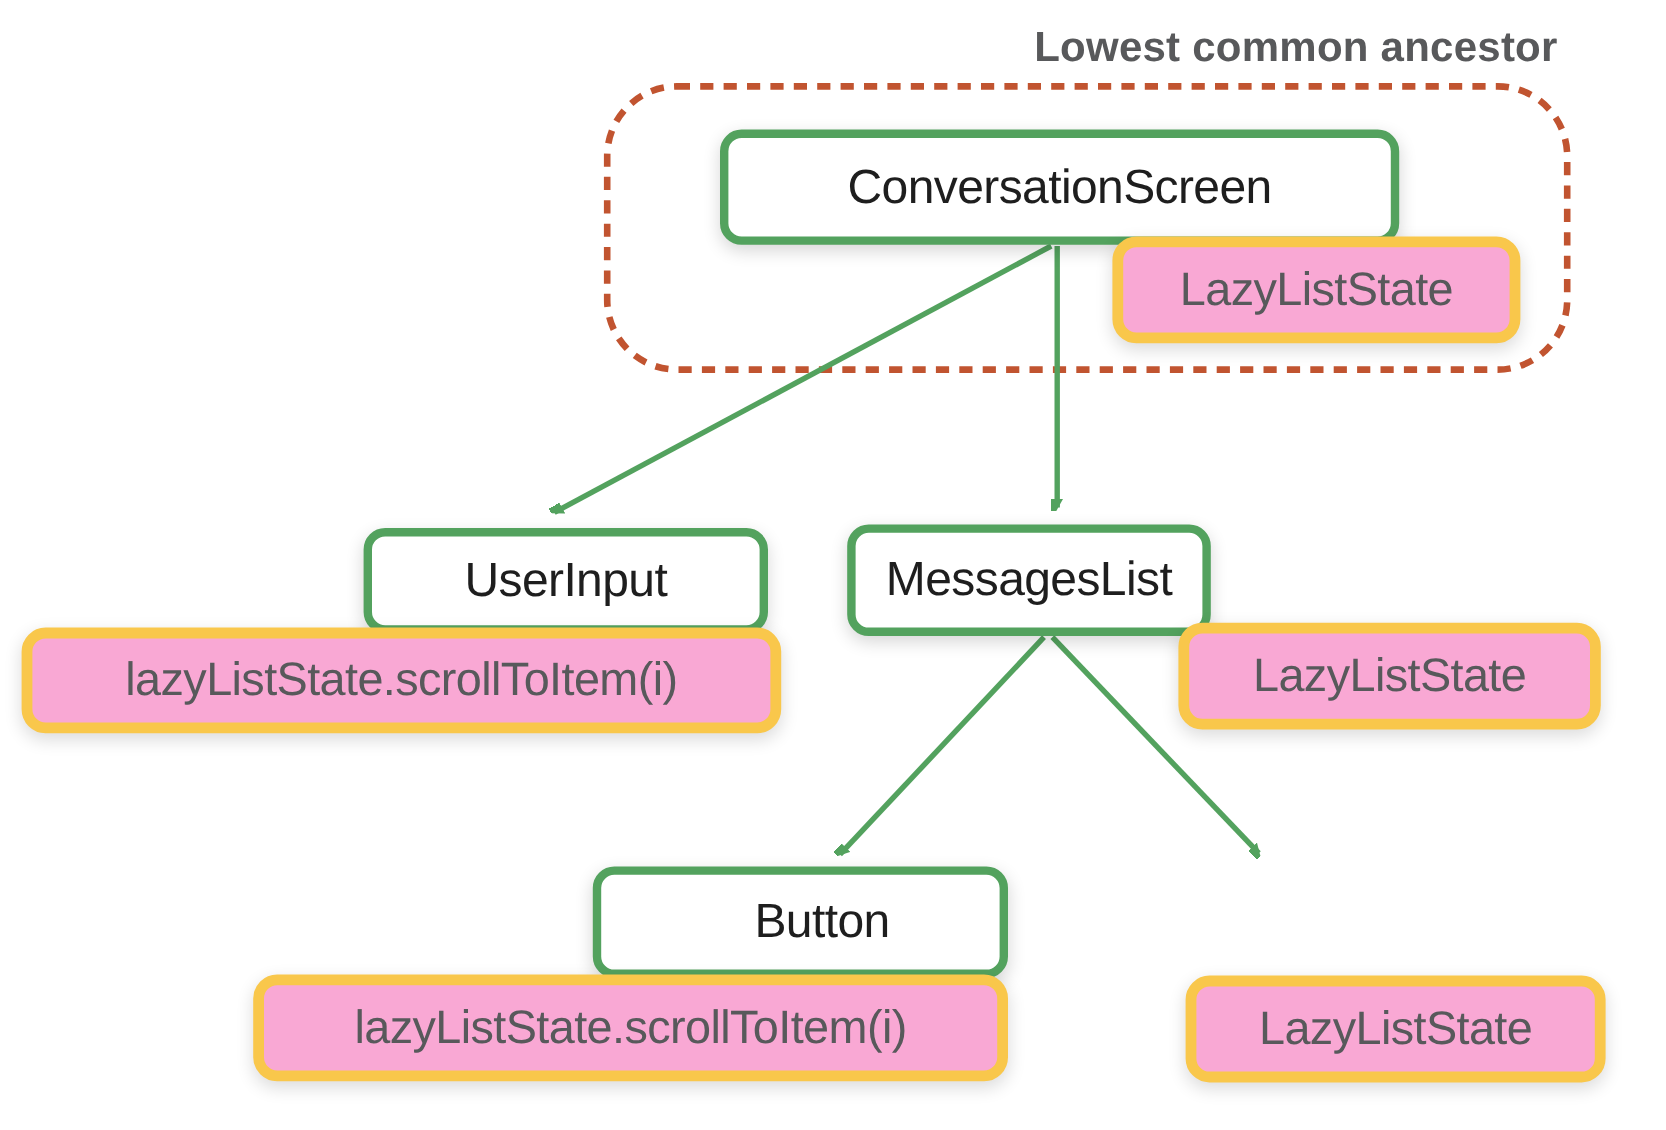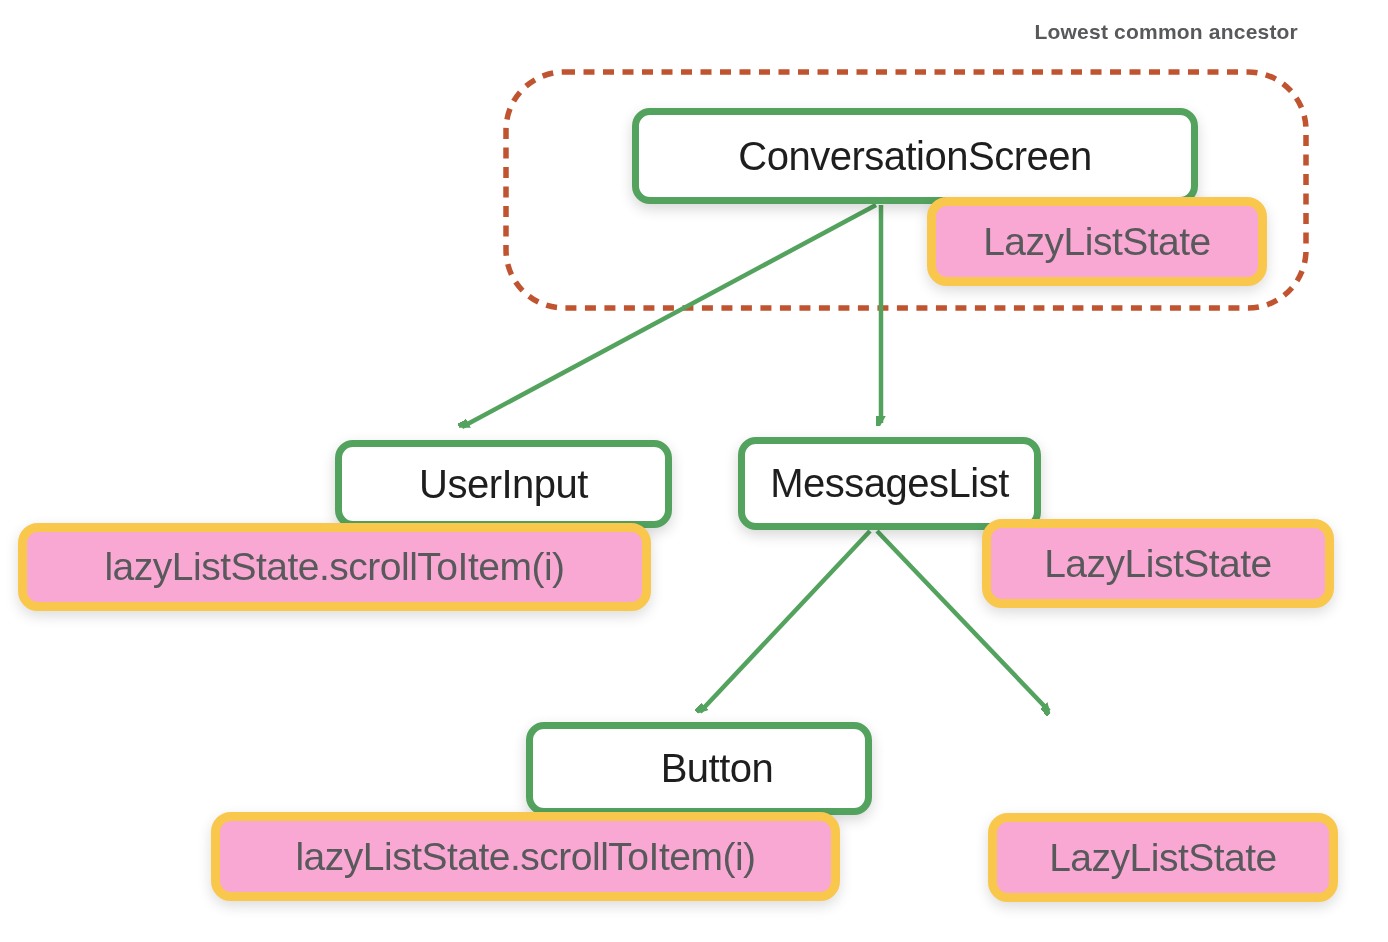--- a/index.html
+++ b/index.html
@@ -20,21 +20,21 @@
     overflow: hidden;
     background: var(--canvas-bg);
     font-family: "Liberation Sans", "DejaVu Sans", sans-serif;
   }
   .diagram-title {
     position: absolute;
     top: 20px;
     left: 598px;
     width: 700px;
     text-align: right;
-    font-size: 21px;
+    font-size: 35px;
     font-weight: bold;
     color: var(--title-text);
     letter-spacing: 0.2px;
   }
   .edges {
     position: absolute;
     top: 0; left: 0;
     width: 1388px;
     height: 942px;
     pointer-events: none;
@@ -54,21 +54,20 @@
   .node {
     position: absolute;
     display: flex;
     align-items: center;
     justify-content: center;
     background: #ffffff;
     border: 7px solid var(--node-border);
     border-radius: 18px;
     box-shadow: 0 5px 14px rgba(0,0,0,0.16);
     z-index: 2;
-    margin-left: 32px;
   }
   .node .label {
     font-size: 40px;
     font-weight: 500;
     color: var(--node-text);
     letter-spacing: -0.5px;
     white-space: nowrap;
   }
   .state {
     position: absolute;

